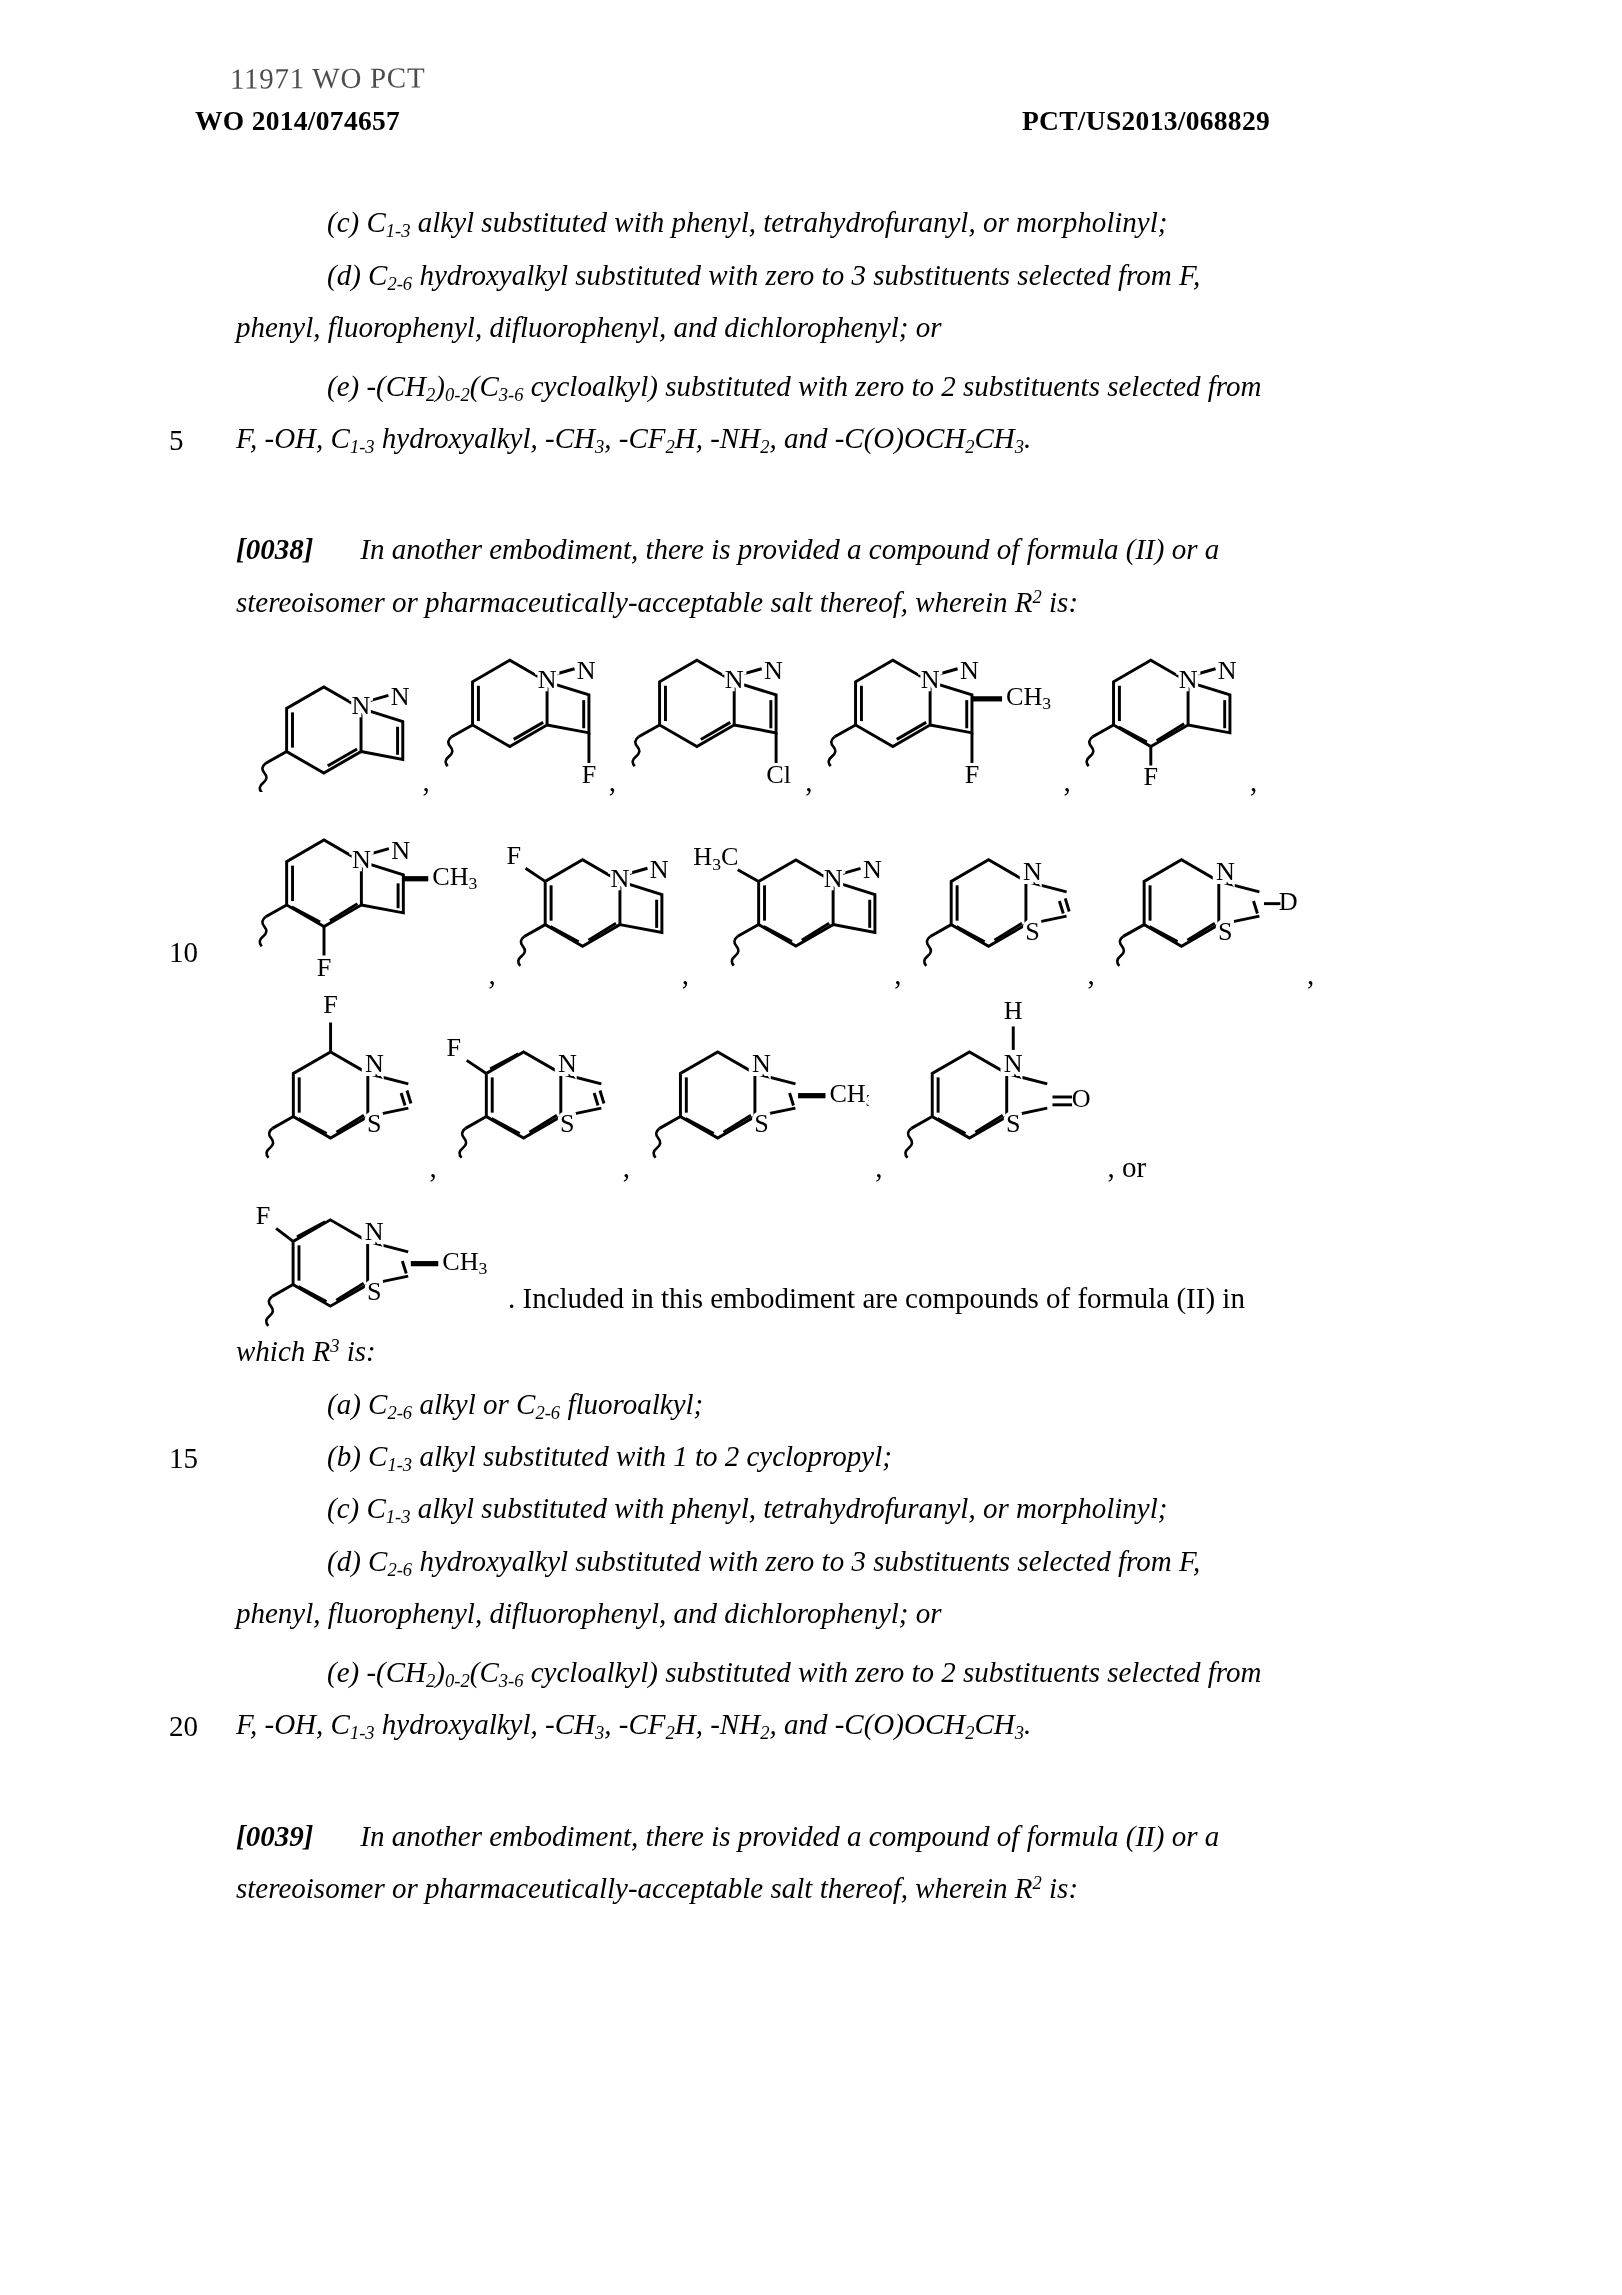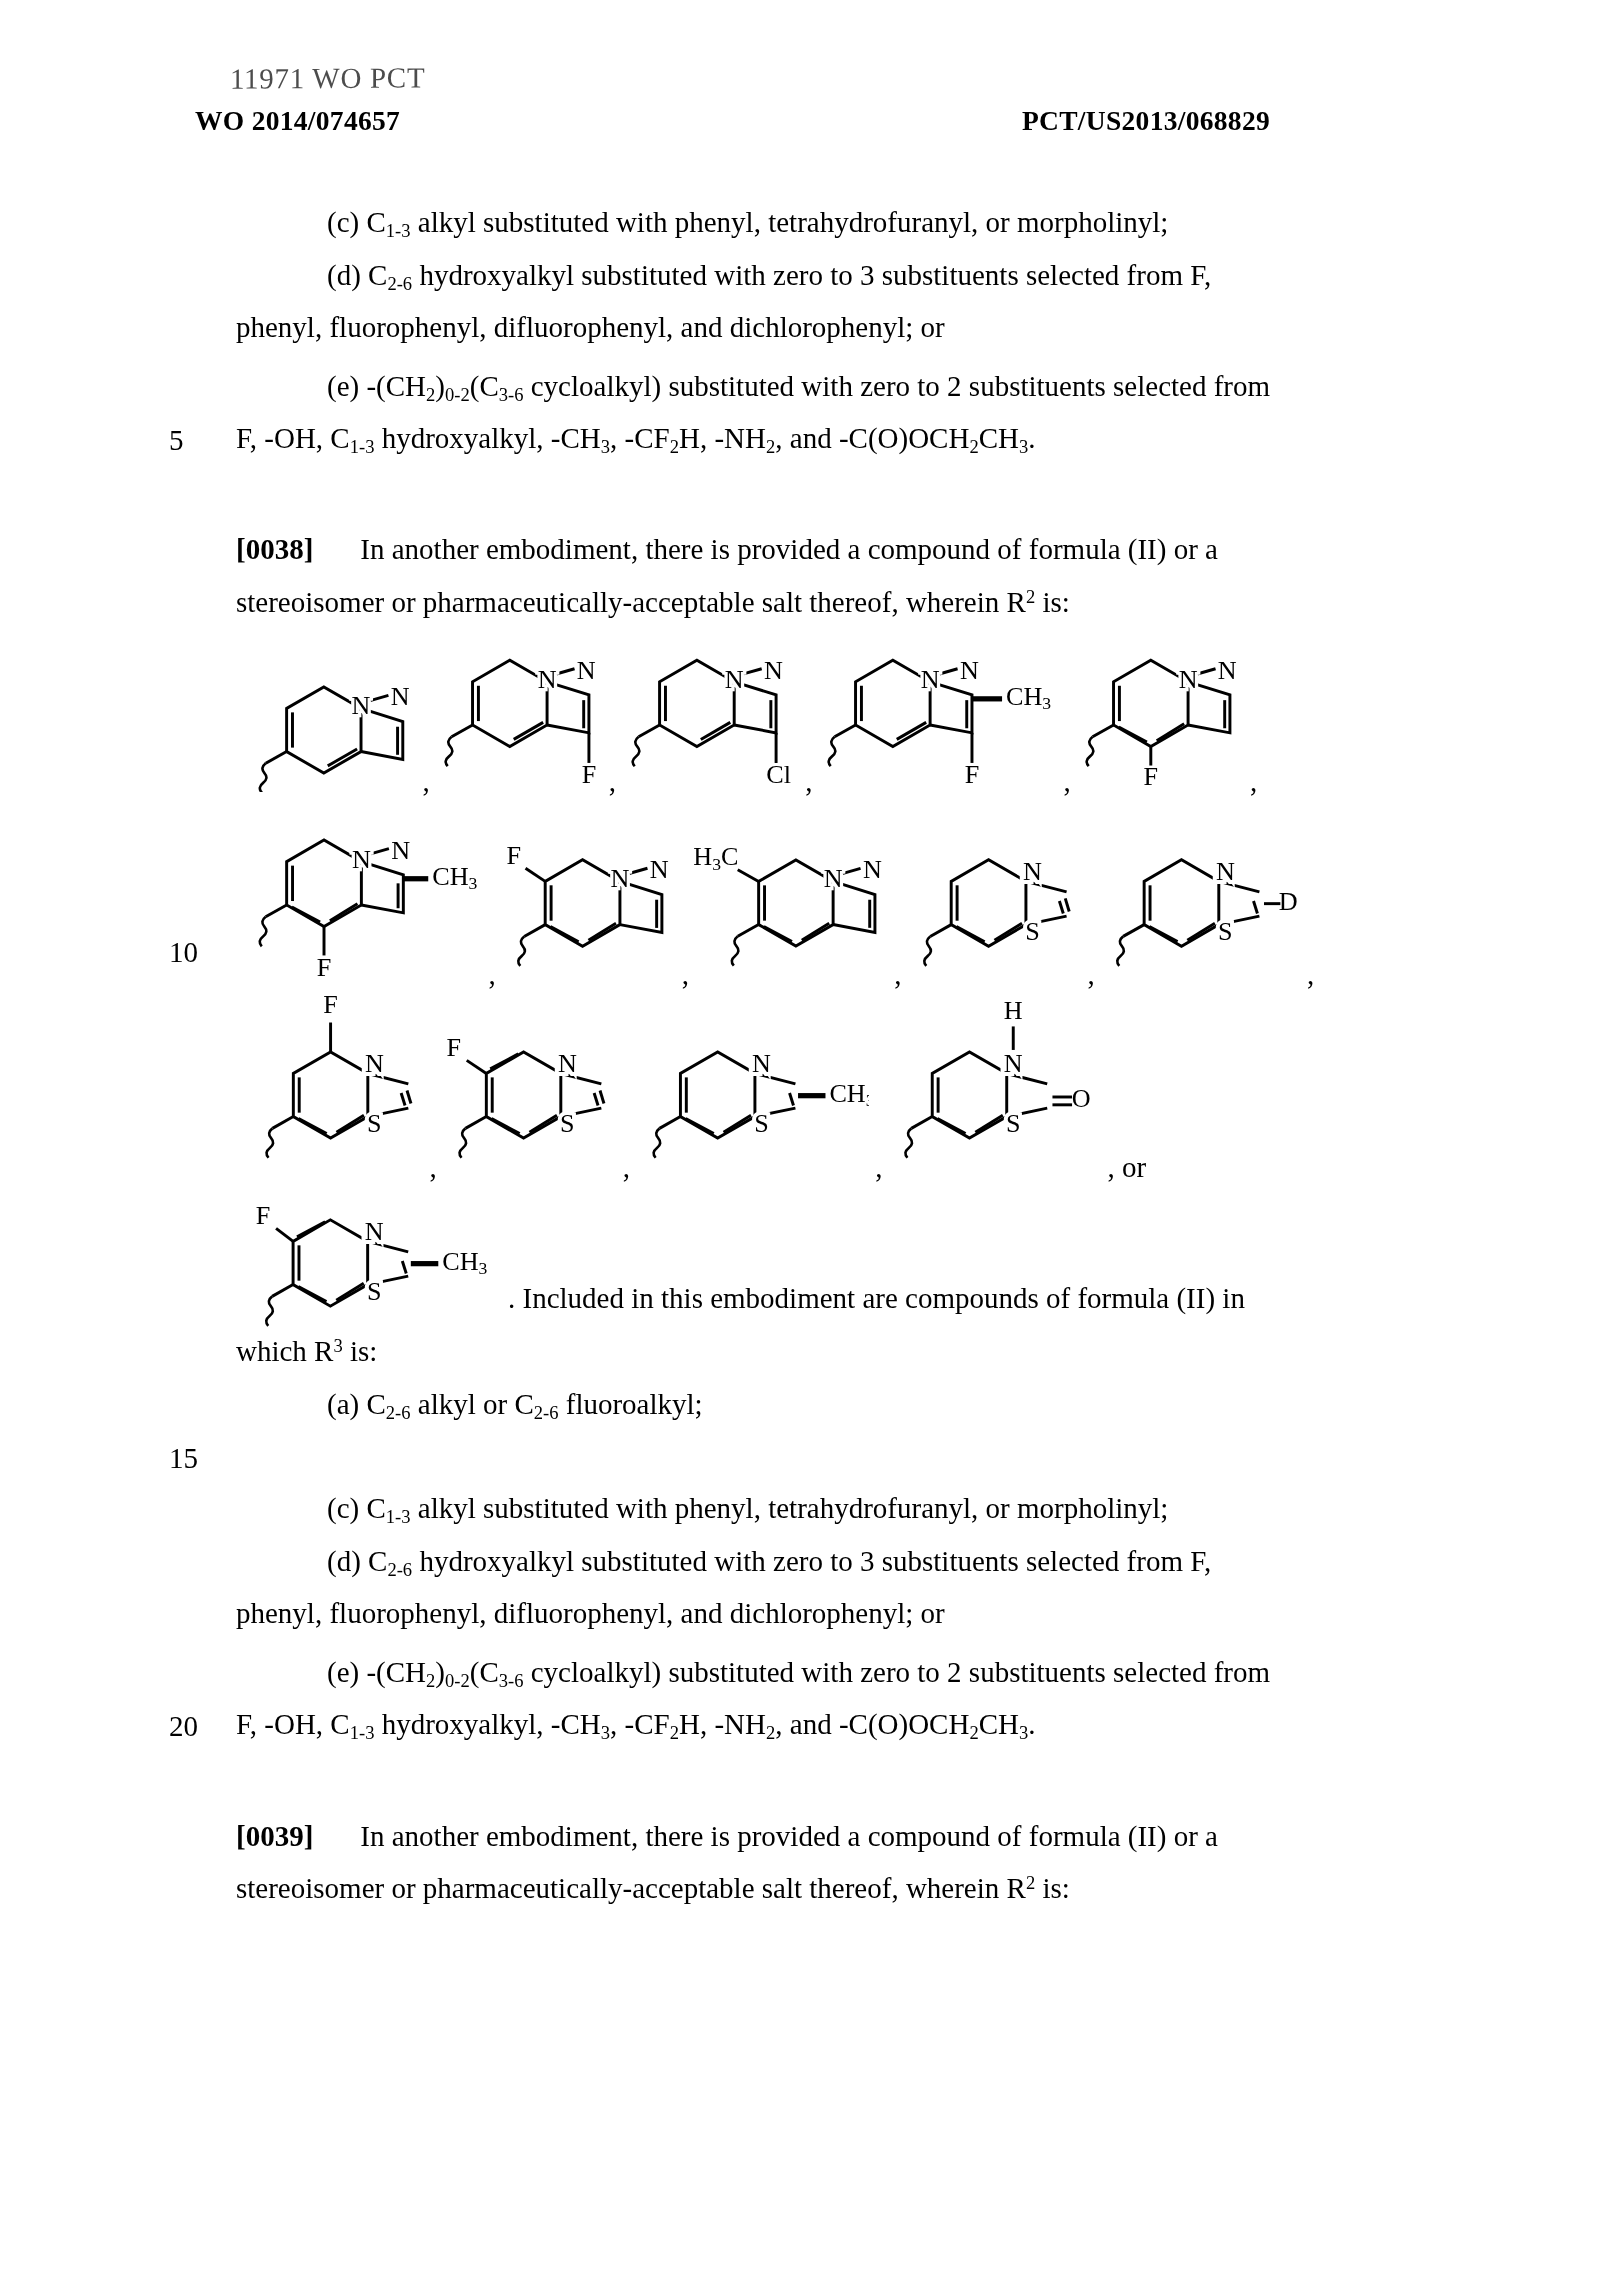--- a/index.html
+++ b/index.html
@@ -48,20 +48,21 @@
     letter-spacing: 0.3px;
     white-space: nowrap;
   }
 
   
   .txt {
     position: absolute;
     font-size: 29px;
     line-height: 1.0;
     white-space: nowrap;
+    font-style: italic;
   }
   .indent { left: 327px; }
   .flush  { left: 236px; }
   .lineno {
     position: absolute;
     left: 169px;
     font-size: 29px;
     white-space: nowrap;
   }
   sub { font-size: 0.64em; vertical-align: -0.26em; }
@@ -526,20 +527,23 @@
 
   <div class="txt flush" style="top:1337px">
     <span>which R</span><sup>3</sup><span> is:</span>
   </div>
 
   <div class="txt indent" style="top:1390px">
     <span>(a) C</span><sub>2-6</sub><span> alkyl or C</span><sub>2-6</sub><span> fluoroalkyl;</span>
   </div>
 
   <div class="lineno" style="top:1442px">15</div>
+  <div class="txt indent" style="top:1442px">
+    <span>(b) C</span><sub>1-3</sub><span> alkyl substituted with 1 to 2 cyclopropyl;</span>
+  </div>
 
   <div class="txt indent" style="top:1494px">
     <span>(c) C</span><sub>1-3</sub><span> alkyl substituted with phenyl, tetrahydrofuranyl, or morpholinyl;</span>
   </div>
 
   <div class="txt indent" style="top:1547px">
     <span>(d) C</span><sub>2-6</sub><span> hydroxyalkyl substituted with zero to 3 substituents selected from F,</span>
   </div>
   <div class="txt flush" style="top:1599px">phenyl, fluorophenyl, difluorophenyl, and dichlorophenyl; or</div>
 

